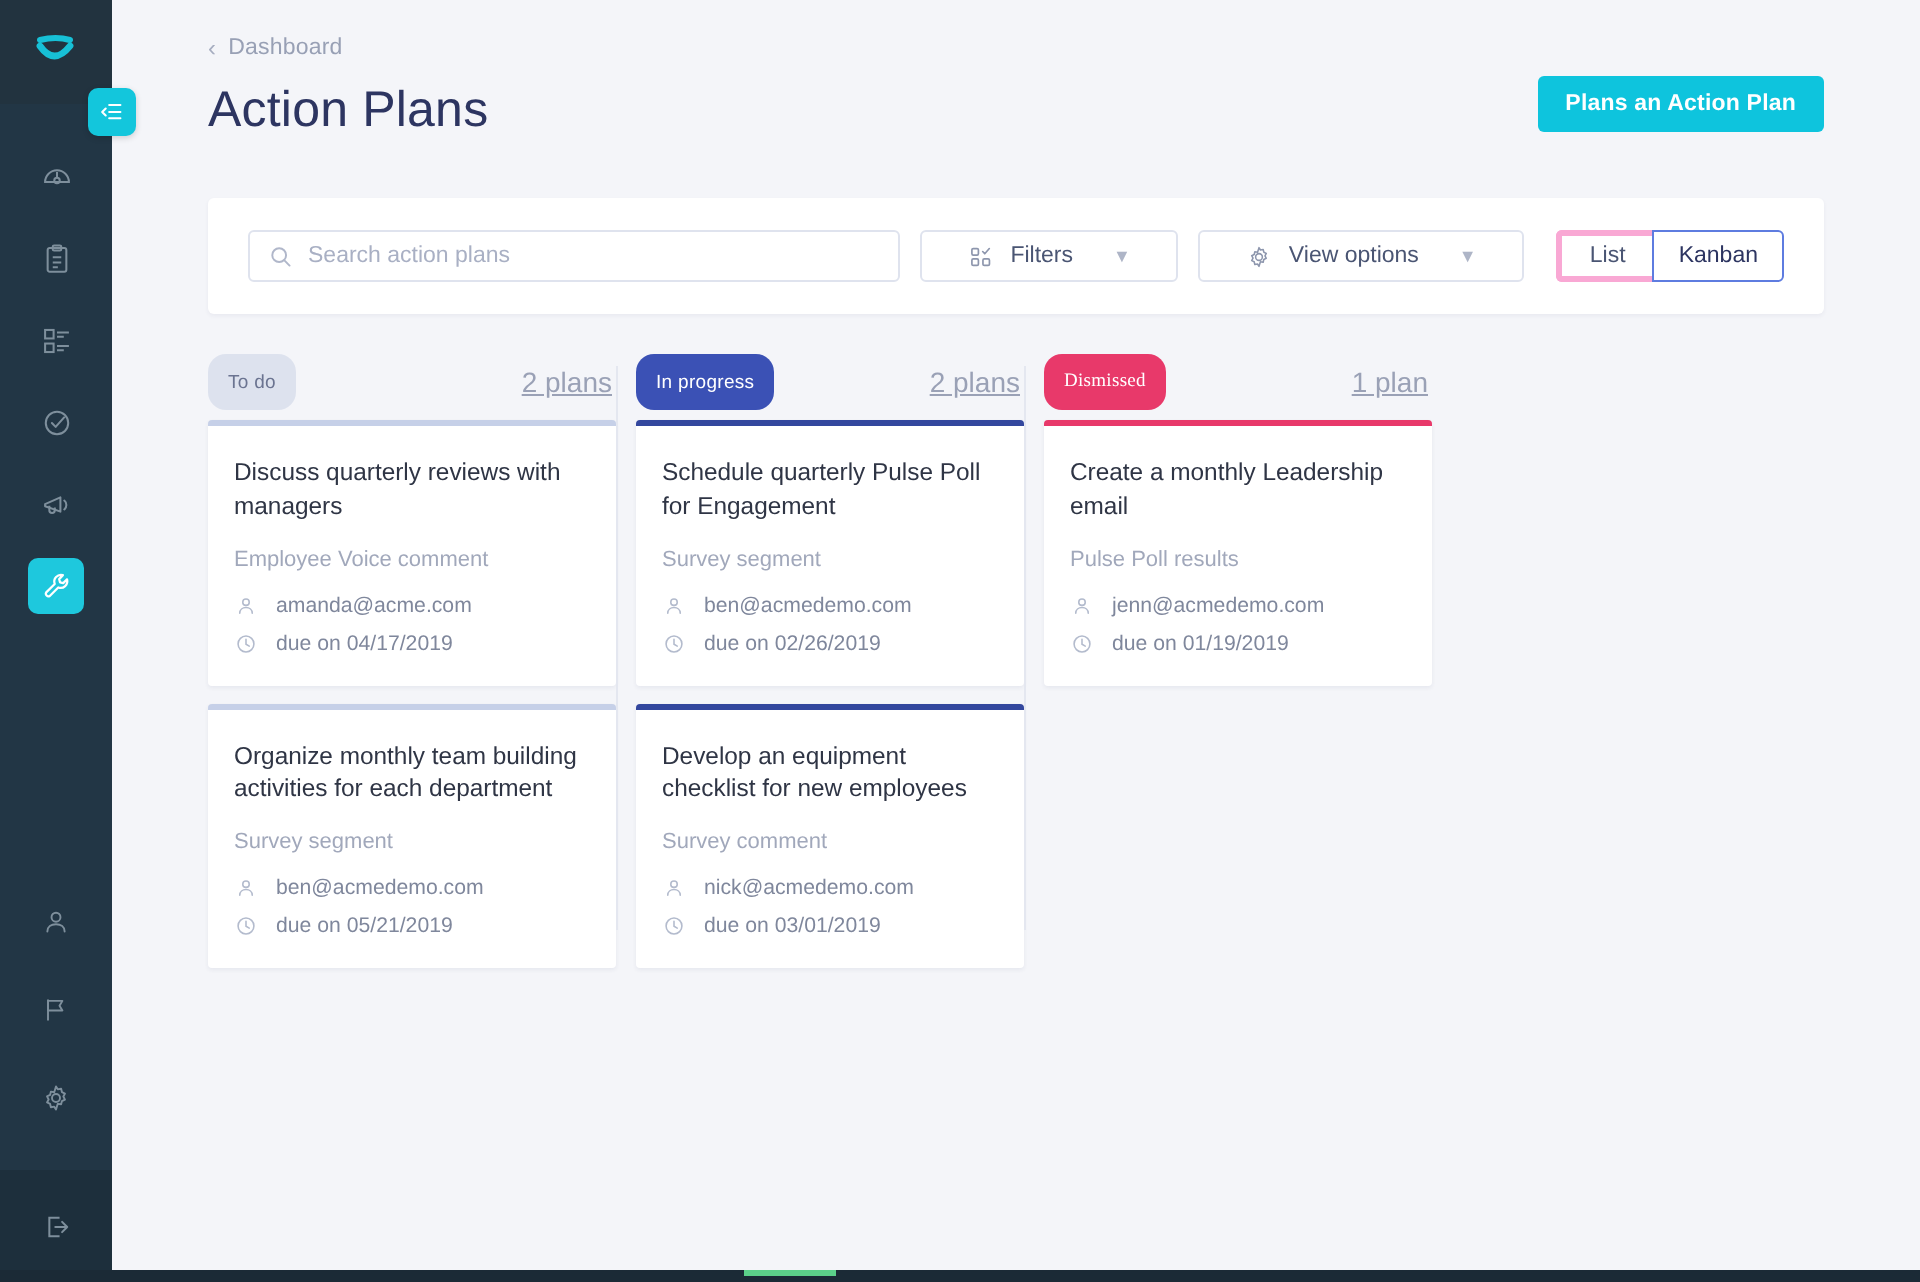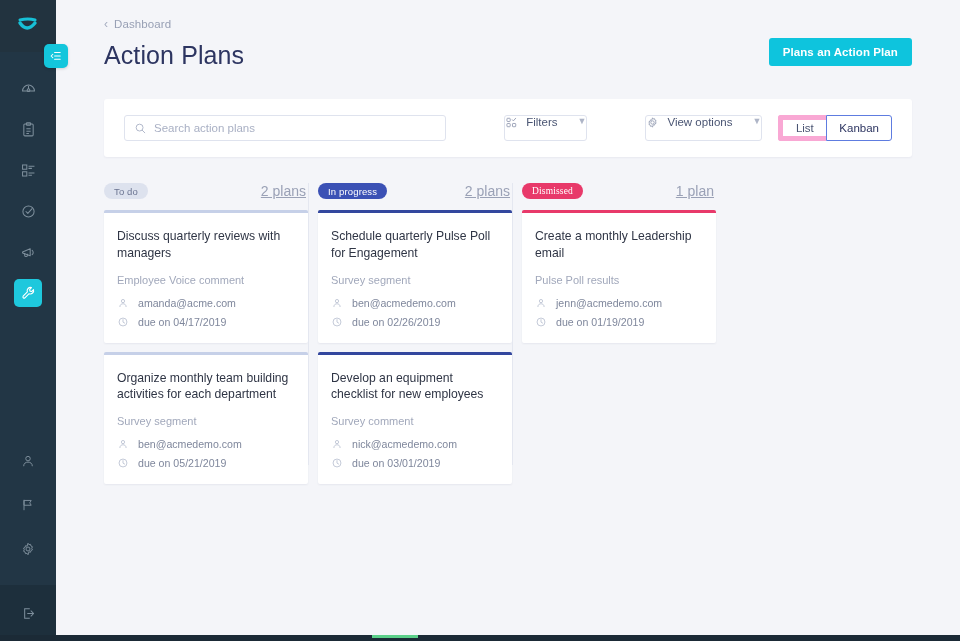--- a/index.html
+++ b/index.html
@@ -90,51 +90,51 @@
     max-width: 437px;
   }
   .search-box input {
     border: none; outline: none; flex: 1 1 auto;
     font-size: 11.5px; font-family: inherit; color: #6a7288;
     background: transparent;
   }
   .search-box input::placeholder { color: #a9b0c4; }
   .tb-btn {
     height: 26px; border: 1px solid #dfe3ee; border-radius: 3px;
-    background: #fff; display: flex; gap: 8px;
-    padding: 0 0; font-size: 11.5px; color: #4a5573;
-    font-family: inherit; cursor: pointer; white-space: nowrap; margin-left: 48px;
+    background: #fff; display: flex; align-items: center; gap: 8px;
+    padding: 0 23px; font-size: 11.5px; color: #4a5573;
+    font-family: inherit; cursor: pointer; white-space: nowrap;
   }
   .tb-btn .caret { color: #aeb5c7; font-size: 9px; margin-left: 12px; }
   .tb-btn .ico { color: #8d96ad; display: flex; }
   .seg-group { display: flex; margin-left: 6px; }
   .seg {
     height: 26px; min-width: 48px; padding: 0 12px;
-    border: 5px solid #f9a8d4; background: #fff;
+    border: 3px solid #f9a8d4; background: #fff;
     display: flex; align-items: center; justify-content: center;
     font-size: 11.5px; color: #4a5573; font-family: inherit; cursor: pointer;
   }
   .seg:first-child { border-radius: 3px 0 0 3px; border-right: none; }
   .seg:last-child { border-radius: 0 3px 3px 0; }
   .seg.active { border: 1px solid #5e7ce0; color: #2d3561; position: relative; z-index: 1; }
 
   
   .board { display: flex; margin: 24px 48px 0 48px; }
   .col { width: 204px; position: relative; }
   .col + .col { padding-left: 10px; }
   .col-divider {
     position: absolute; left: 0; top: 2px; width: 1px; height: 282px;
     background: #e4e7f0;
   }
   .col-head {
     display: flex; align-items: center; justify-content: space-between;
     height: 20px; margin-bottom: 9px; padding-right: 2px;
   }
   .pill {
-    border-radius: 9px; height: 16px; padding: 0 10px;
+    border-radius: 9px; height: 28px; padding: 0 10px;
     display: inline-flex; align-items: center;
     font-size: 9.5px; letter-spacing: .15px; white-space: nowrap;
   }
   .pill-todo { background: #dde2ee; color: #6b7491; }
   .pill-inprogress { background: #3b51b5; color: #ffffff; }
   .pill-dismissed { background: #e8396a; color: #ffffff; font-family: Liberation Serif, serif; }
   .pill-completed { background: #1ec8dd; color: #ffffff; }
   .col-count { font-size: 14px; color: #9aa1b6; text-decoration: underline; }
 
   .card {

